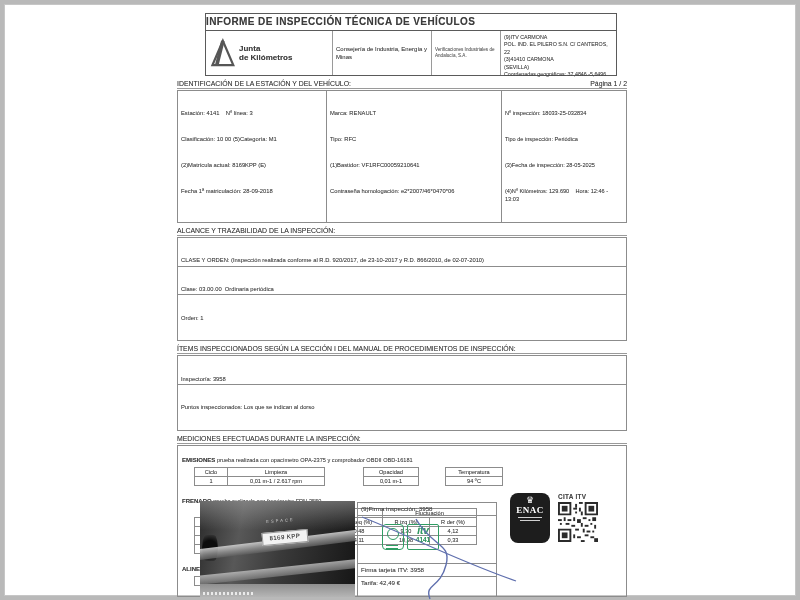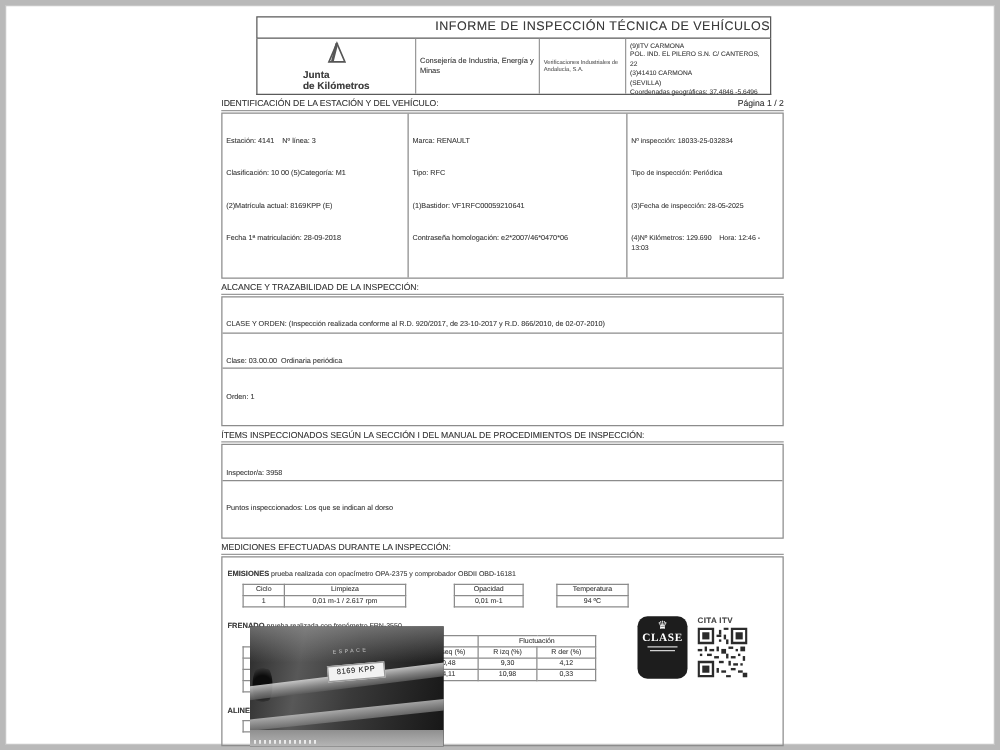--- a/index.html
+++ b/index.html
@@ -4,26 +4,26 @@
 <style>
   html,body{margin:0;padding:0;width:800px;height:600px;background:#b9b9b9;overflow:hidden;
     font-family:"Liberation Sans",sans-serif;}
   .page{position:absolute;left:4px;top:4px;right:4px;bottom:4px;background:#ffffff;
     border:1px solid #c6c6c6;color:#464646;}
   .doc{position:absolute;left:172px;top:8px;width:450px;}
   .fuzz{text-shadow:0 0 .5px rgba(60,60,60,.45);}
   .cbox{border:1px solid #8c8c8c;}
   .dbox{border:1.4px solid #5a5a5a;}
   
-  .titlebox{margin-left:28px;width:410px;height:16px;line-height:16px;text-align:right;
-    font-size:10px;letter-spacing:.4px;color:#3c3c3c;}
+  .titlebox{margin-left:28px;width:410px;height:16px;line-height:16px;text-align:left;
+    font-size:10px;letter-spacing:.4px;color:#3c3c3c;font-weight:bold;}
   .headerbox{margin-left:28px;width:410px;height:44px;border-top:none;display:flex;}
   .hcell{border-left:1px solid #9a9a9a;padding:2px 3px;}
   .hcell:first-child{border-left:none;}
-  .logo-cell{width:120px;display:flex;align-items:center;gap:4px;flex-direction:column;}
+  .logo-cell{width:120px;display:flex;align-items:center;gap:4px;}
   .orgname{font-size:8px;font-weight:bold;color:#3f3f3f;line-height:9px;}
   .dept{width:92px;font-size:6px;line-height:8px;display:flex;align-items:center;color:#454545;}
   .verif{width:62px;font-size:4.6px;line-height:6px;display:flex;align-items:center;color:#6a6a6a;}
   .addr{flex:1;font-size:5.3px;line-height:7.4px;color:#4a4a4a;padding-top:3px;}
   
   .sh{margin-top:3px;display:flex;justify-content:space-between;align-items:flex-end;
     border-bottom:1px solid #9a9a9a;font-size:6.9px;line-height:9px;color:#3d3d3d;}
   .body-sm{font-size:5.8px;line-height:8.6px;white-space:pre-wrap;}
   
   .idtable{display:flex;margin-top:1px;}
@@ -252,24 +252,42 @@
     <div class="glare"></div>
     <div class="wheel"></div>
     <div class="trim"></div>
     <div class="trim2"></div>
     <div class="floor"></div>
     <div class="model">ESPACE</div>
     <div class="plate">8169 KPP</div>
     <div class="stampline"></div>
   </div>
 
+  <div class="sigbox cbox">
+    <div class="sigrow">(9)Firma inspección: 3958</div>
+    <div class="sigmid">
+      <div class="stamp">
+        <div class="stampa"></div>
+        <div class="stampb">
+          <div class="itvword">itv</div>
+          <div class="itvnum">4141</div>
+        </div>
+      </div>
+    </div>
+    <div class="sigrow">Firma tarjeta ITV: 3958</div>
+    <div class="sigrow" style="border-bottom:none;">Tarifa: 42,49 €</div>
+    <svg class="sig-svg" width="200" height="100" viewBox="0 0 200 100">
+      <path d="M4 14 C45 30, 100 58, 158 78" stroke="#5f6fae" stroke-width="1.2" fill="none"></path>
+      <path d="M58 16 C74 44, 94 40, 88 62 C82 86, 66 80, 72 96" stroke="#5f6fae" stroke-width="1.4" fill="none"></path>
+    </svg>
+  </div>
 
   <div class="enac">
     <div class="crown">♛</div>
-    <div class="word">CLASE</div>
+    <div class="word">ENAC</div>
     <div class="micro"></div>
     <div class="micro"></div>
   </div>
 
   <div class="cita">
     <div class="cita-label">CITA ITV</div>
     <svg width="40" height="40" viewBox="0 0 21 21" style="margin-top:2px;">
       <rect width="21" height="21" fill="#fff"></rect>
       <g fill="#2b2b2b">
         <path d="M0 0h7v7h-7z M1 1v5h5v-5z" fill-rule="evenodd"></path>

